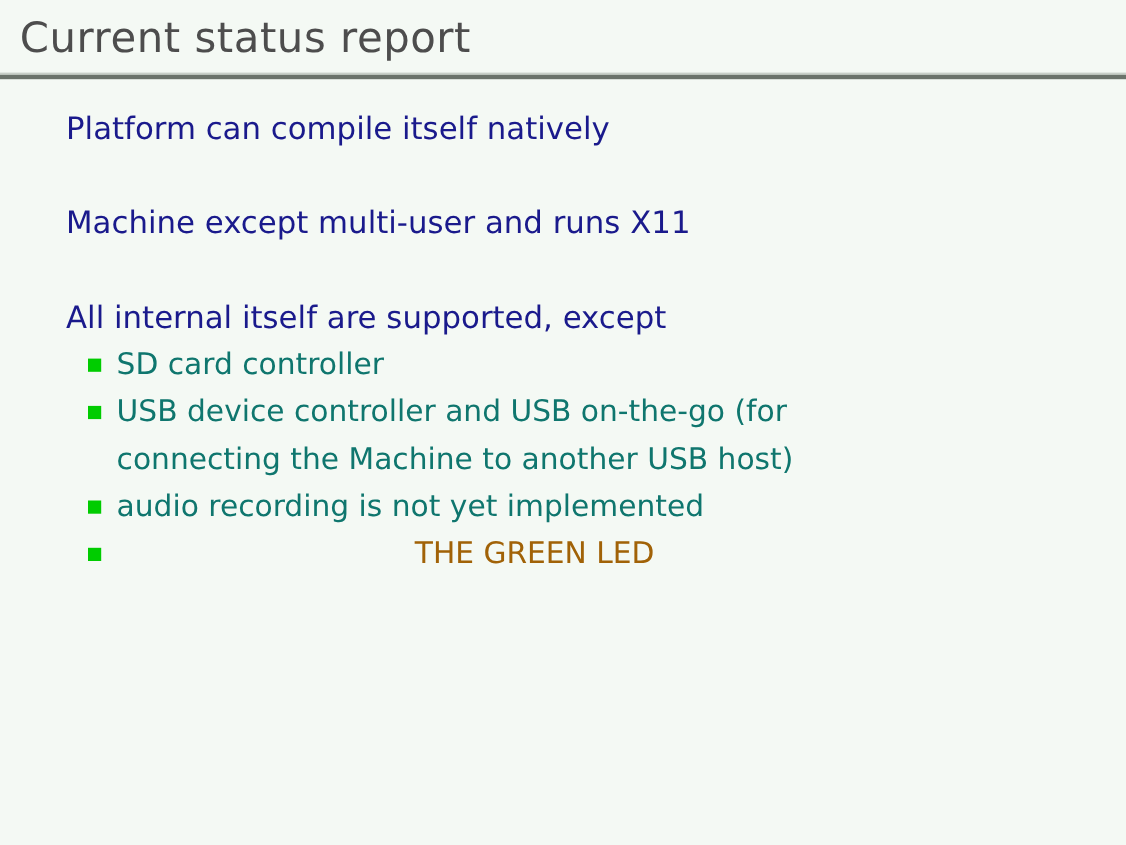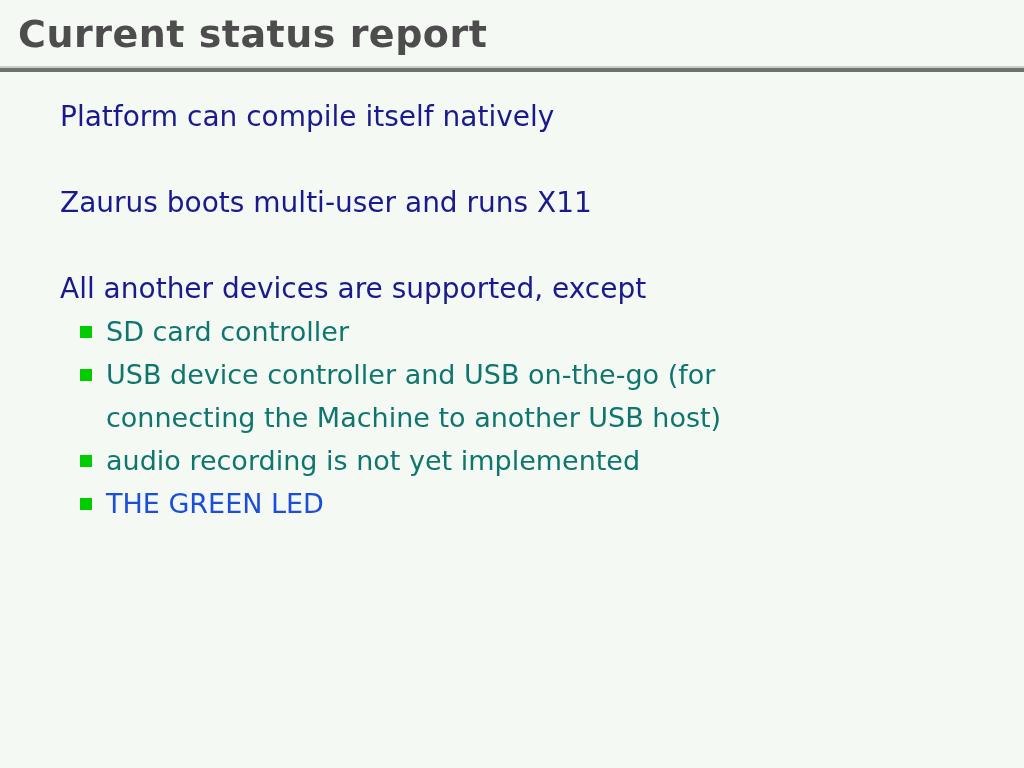--- a/index.html
+++ b/index.html
@@ -23,21 +23,21 @@
     top: 0;
     width: 1024px;
     height: 72px;
   }
   .slide-title {
     position: absolute;
     left: 18px;
     top: 12px;
     font-family: "DejaVu Sans", sans-serif;
     font-size: 38px;
-    font-weight: bold;
+    font-weight: normal;
     letter-spacing: 0.5px;
     color: #4d4d4d;
     white-space: nowrap;
   }
 
   
   .title-rule {
     position: absolute;
     left: 0;
     top: 66px;
@@ -95,21 +95,22 @@
   }
   .bullet-item .bullet-mark {
     position: absolute;
     left: 0;
     top: 16px;
     width: 12px;
     height: 12px;
     background: #00cc00;
   }
   .bullet-item.green-text {
-    color: #1d4ed8;
+    color: #a16207;
+    text-align: center;
   }
   .bullet-text { display: inline; }
 </style>
 </head>
 <body>
 
 <div class="slide-header">
   <div class="slide-title">Current status report</div>
 </div>
 
@@ -117,25 +118,25 @@
   <div class="rule-light"></div>
   <div class="rule-dark"></div>
 </div>
 
 <div class="slide-body">
 
   <div class="level1">Platform can compile itself natively</div>
 
   <div class="gap-large"></div>
 
-  <div class="level1">Zaurus boots multi-user and runs X11</div>
+  <div class="level1">Machine except multi-user and runs X11</div>
 
   <div class="gap-large"></div>
 
-  <div class="level1">All another devices are supported, except</div>
+  <div class="level1">All internal itself are supported, except</div>
 
   <ul class="bullet-list">
 
     <li class="bullet-item">
       <span class="bullet-mark"></span>
       <span class="bullet-text">SD card controller</span>
     </li>
 
     <li class="bullet-item">
       <span class="bullet-mark"></span>

